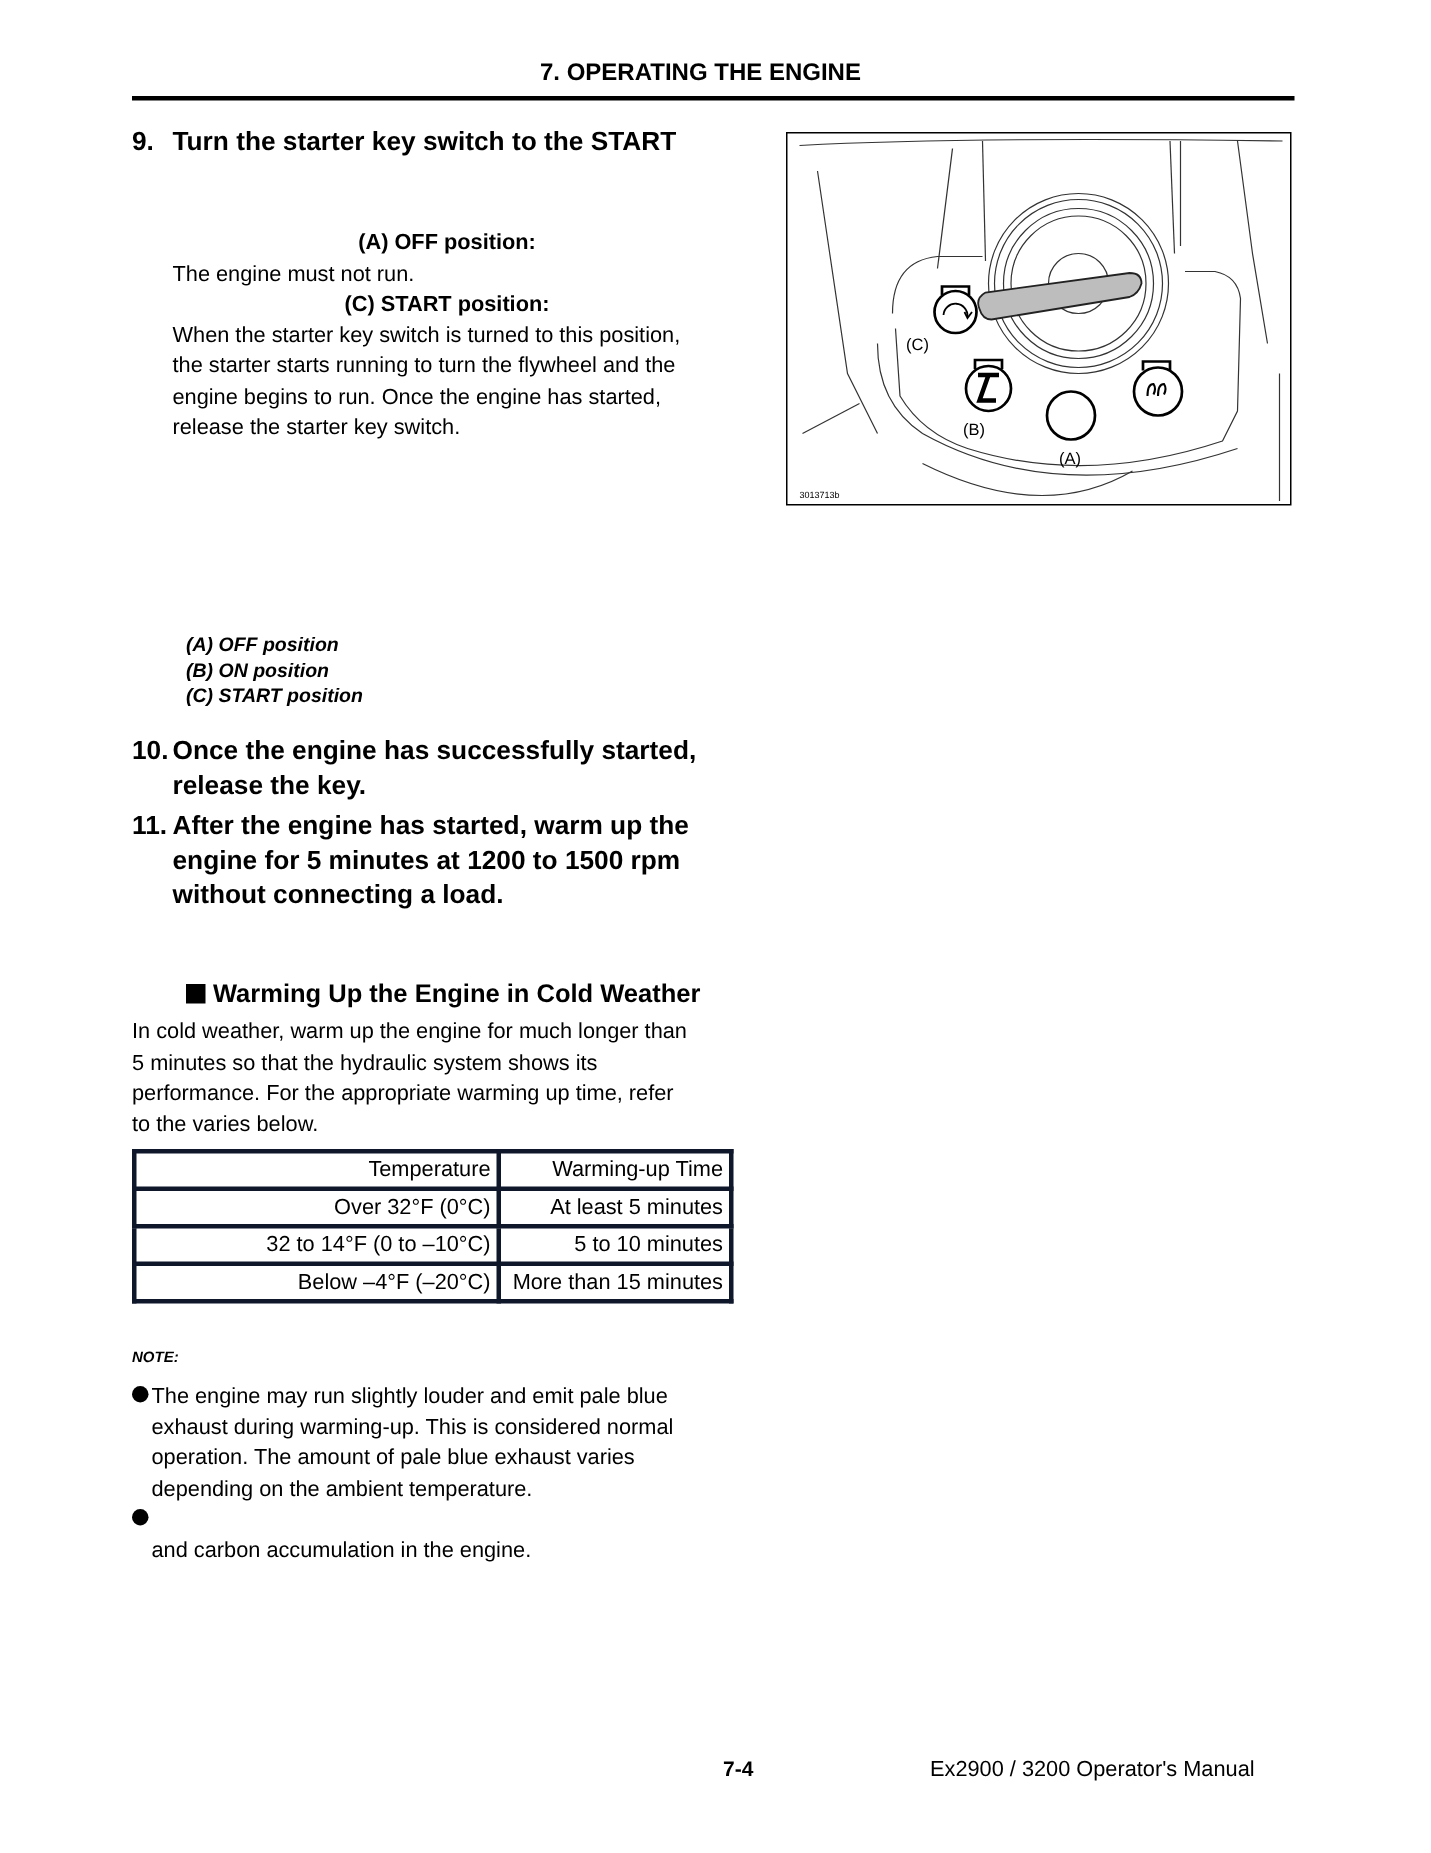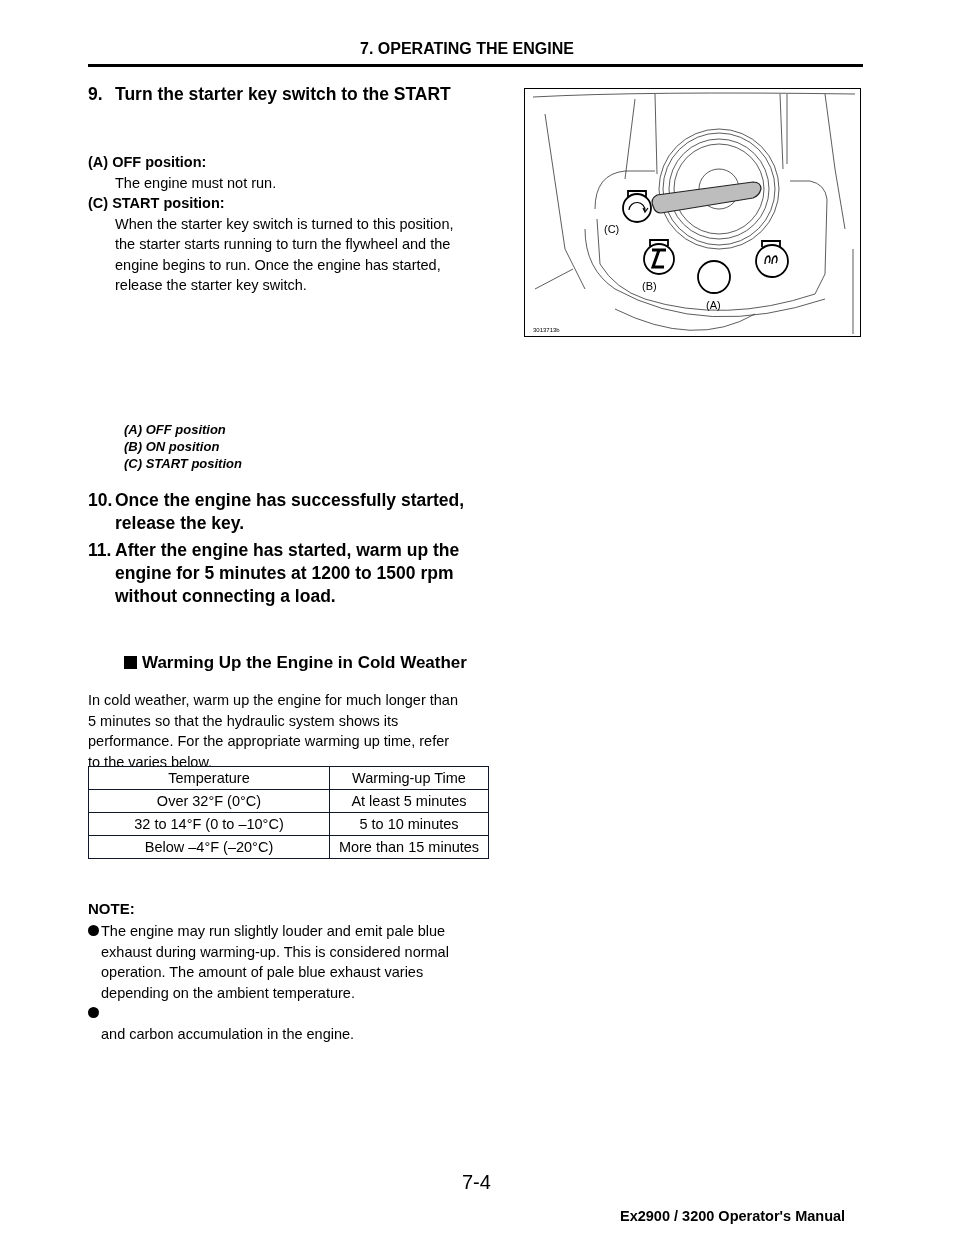--- a/index.html
+++ b/index.html
@@ -7,41 +7,41 @@
          font-family: "Liberation Sans", sans-serif; color: #000; }
   .abs { position: absolute; }
   .header-title { left: 360px; top: 40px; width: 240px; font-weight: bold; font-size: 16px; }
   .header-rule { left: 88px; top: 64px; width: 775px; height: 3px; background: #000; }
 
   .step { font-weight: bold; font-size: 17.5px; line-height: 23px; }
   .step .num { display: inline-block; width: 27px; }
   .step .txt { display: inline-block; vertical-align: top; }
 
   .def { font-size: 14.5px; line-height: 20.5px; }
-  .def .label { font-weight: bold; }
+  .def .label { font-weight: bold; text-align: center; }
   .def .desc { padding-left: 27px; }
 
   .caption { font-style: italic; font-weight: bold; font-size: 13px; line-height: 17px; }
 
   .section-title { font-weight: bold; font-size: 17px; margin-left: 36px; }
   .section-title .sq { display: inline-block; width: 13px; height: 13px; background: #000; margin-right: 5px; vertical-align: -1px; }
 
-  .para { font-size: 14.5px; line-height: 20.5px; margin-top: 12px; }
+  .para { font-size: 14.5px; line-height: 20.5px; }
 
   table.warm { border-collapse: collapse; font-size: 14.5px; }
-  table.warm td { border: 1px solid #0f172a; text-align: center; height: 22px; padding: 0 4px; margin-top: 48px; }
+  table.warm td { border: 3px solid #0f172a; text-align: right; height: 22px; padding: 0 4px; margin-top: 48px; }
 
-  .note-label { font-weight: bold; font-size: 15px; }
+  .note-label { font-weight: bold; font-size: 10px; font-style: italic; }
   .bullet { font-size: 14.5px; line-height: 20.5px; padding-left: 13px; text-indent: -13px; }
   .bullet .dot { display: inline-block; width: 11px; height: 11px; border-radius: 50%; background: #000; margin-right: 2px; vertical-align: 0px; text-indent: 0; }
 
   .figure { left: 524px; top: 88px; width: 337px; height: 249px; border: 1px solid #000; box-sizing: border-box; }
 
-  .footer-page { left: 462px; top: 1171px; font-weight: normal; font-size: 20px; }
-  .footer-manual { left: 620px; top: 1172px; font-weight: bold; font-size: 14.5px; margin-top: 36px; }
+  .footer-page { left: 482px; top: 1171px; font-weight: bold; font-size: 14px; }
+  .footer-manual { left: 620px; top: 1172px; font-weight: normal; font-size: 14.5px; }
 </style>
 </head>
 <body>
 
 <div class="abs header-title">7. OPERATING THE ENGINE</div>
 <div class="abs header-rule"></div>
 
 <div class="abs step" style="left:88px; top:83px; width:400px;">
   <span class="num">9.</span><span class="txt">
     <span style="display:block">Turn the starter key switch to the START</span>

